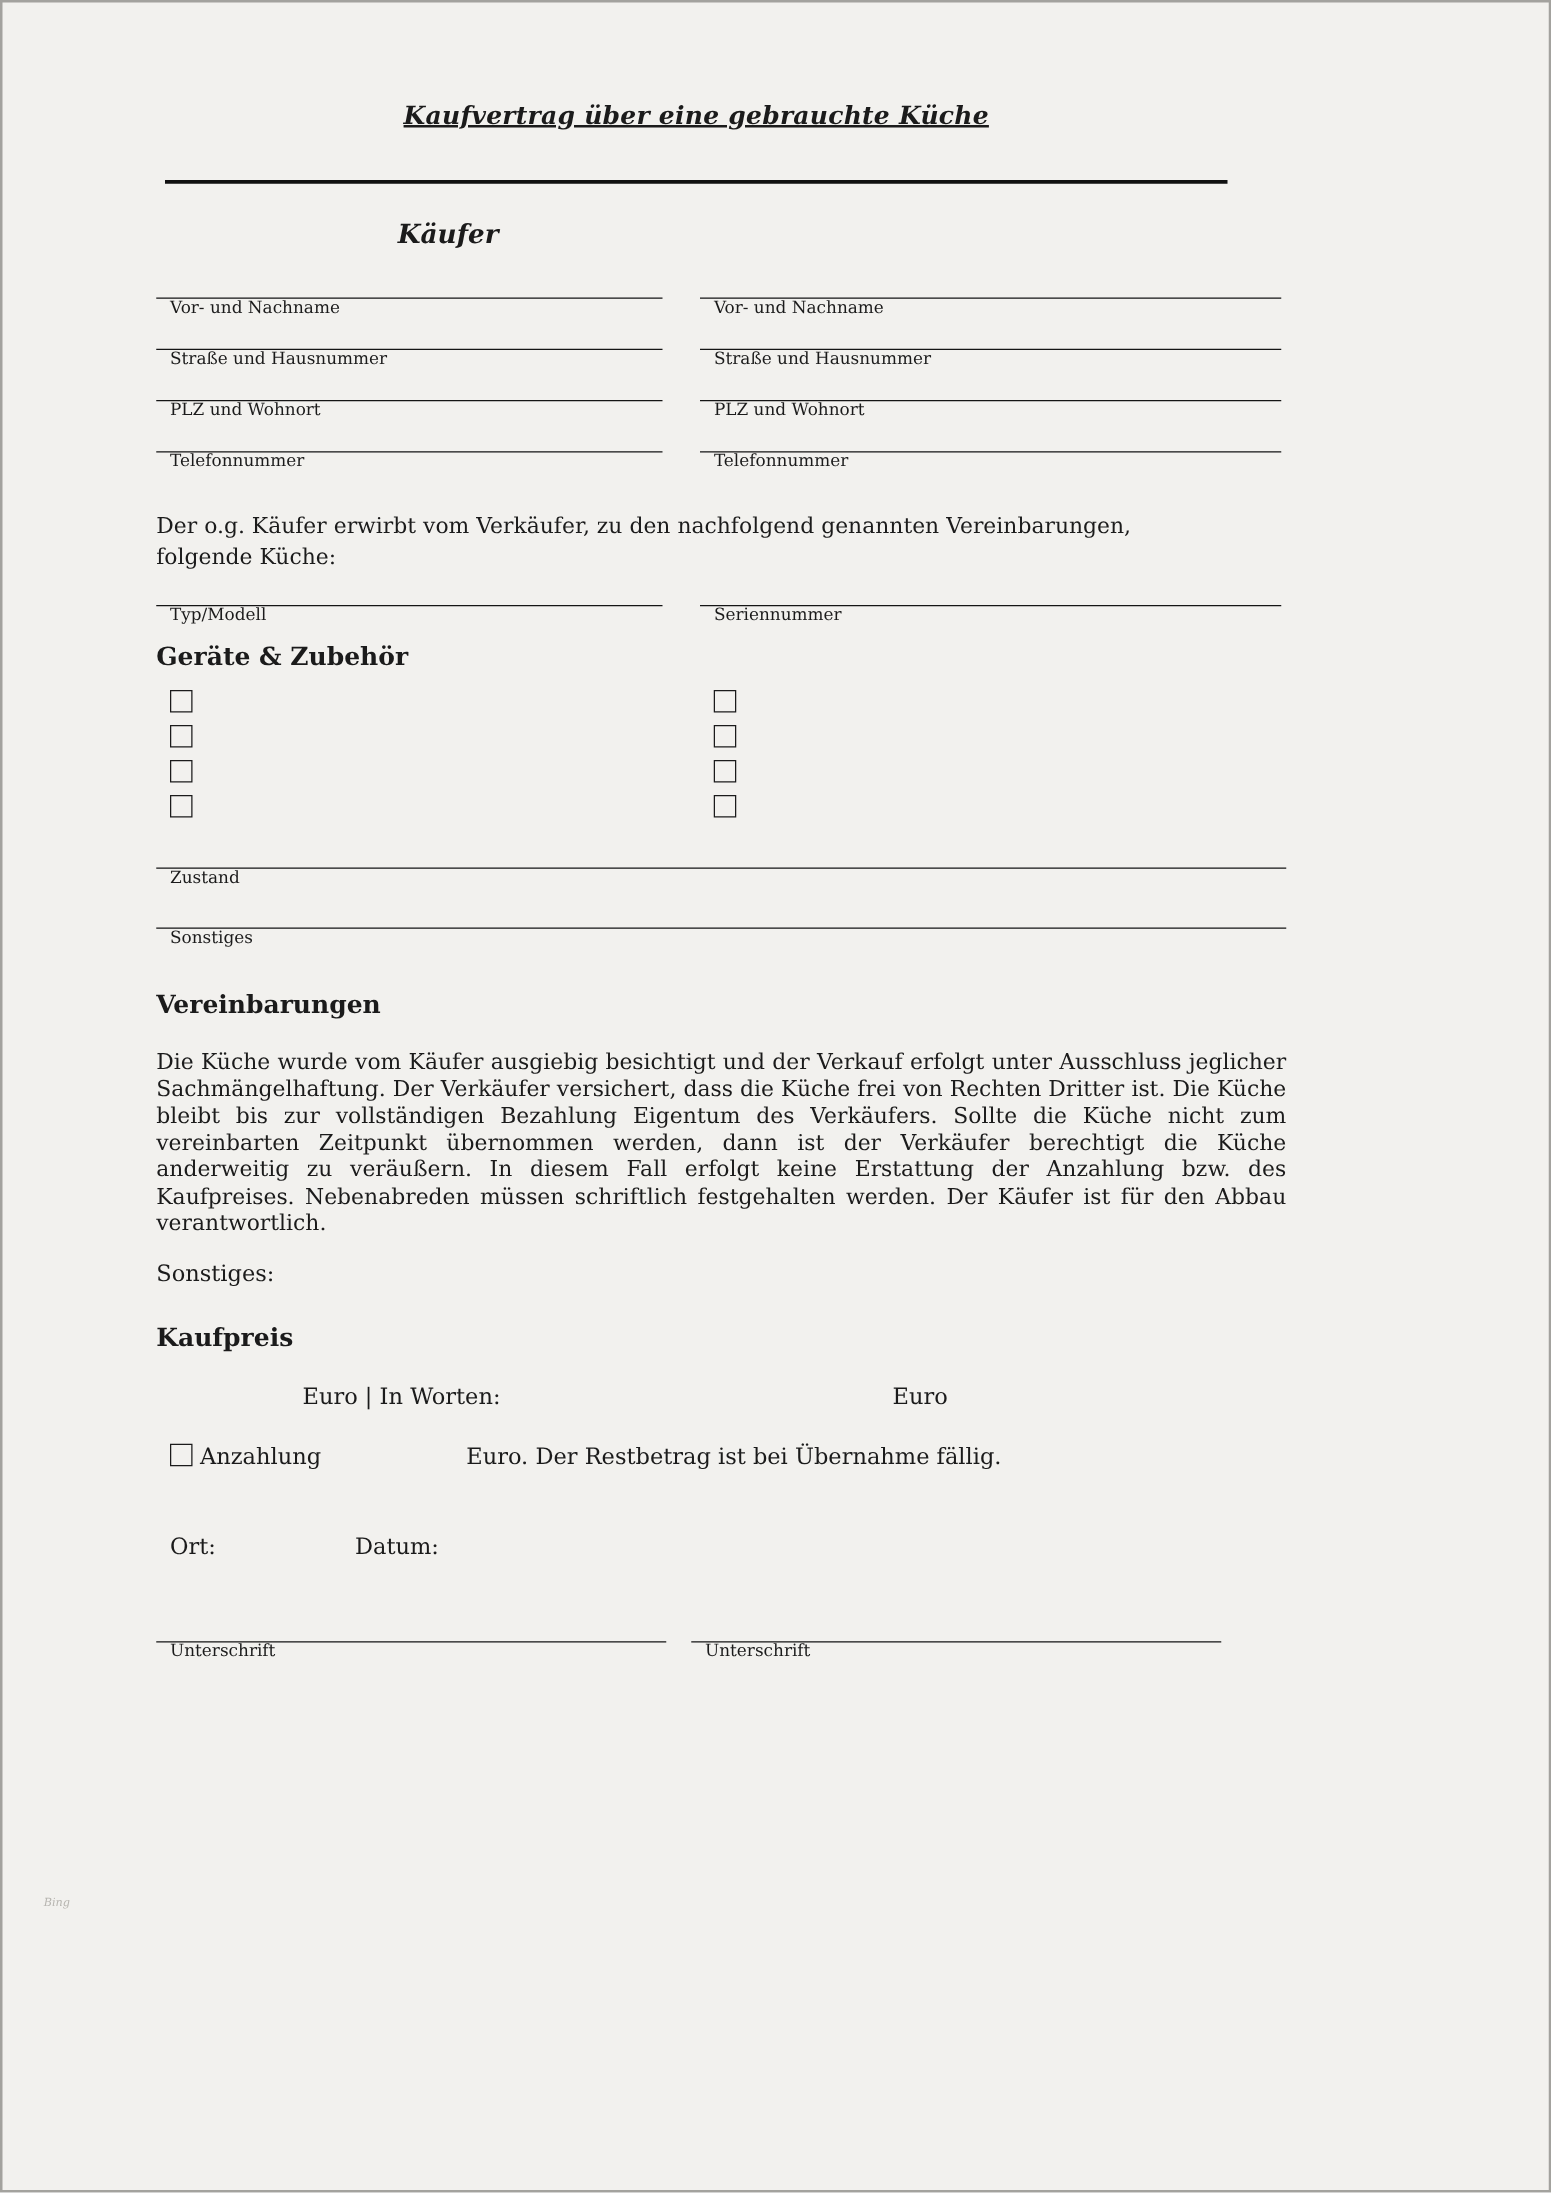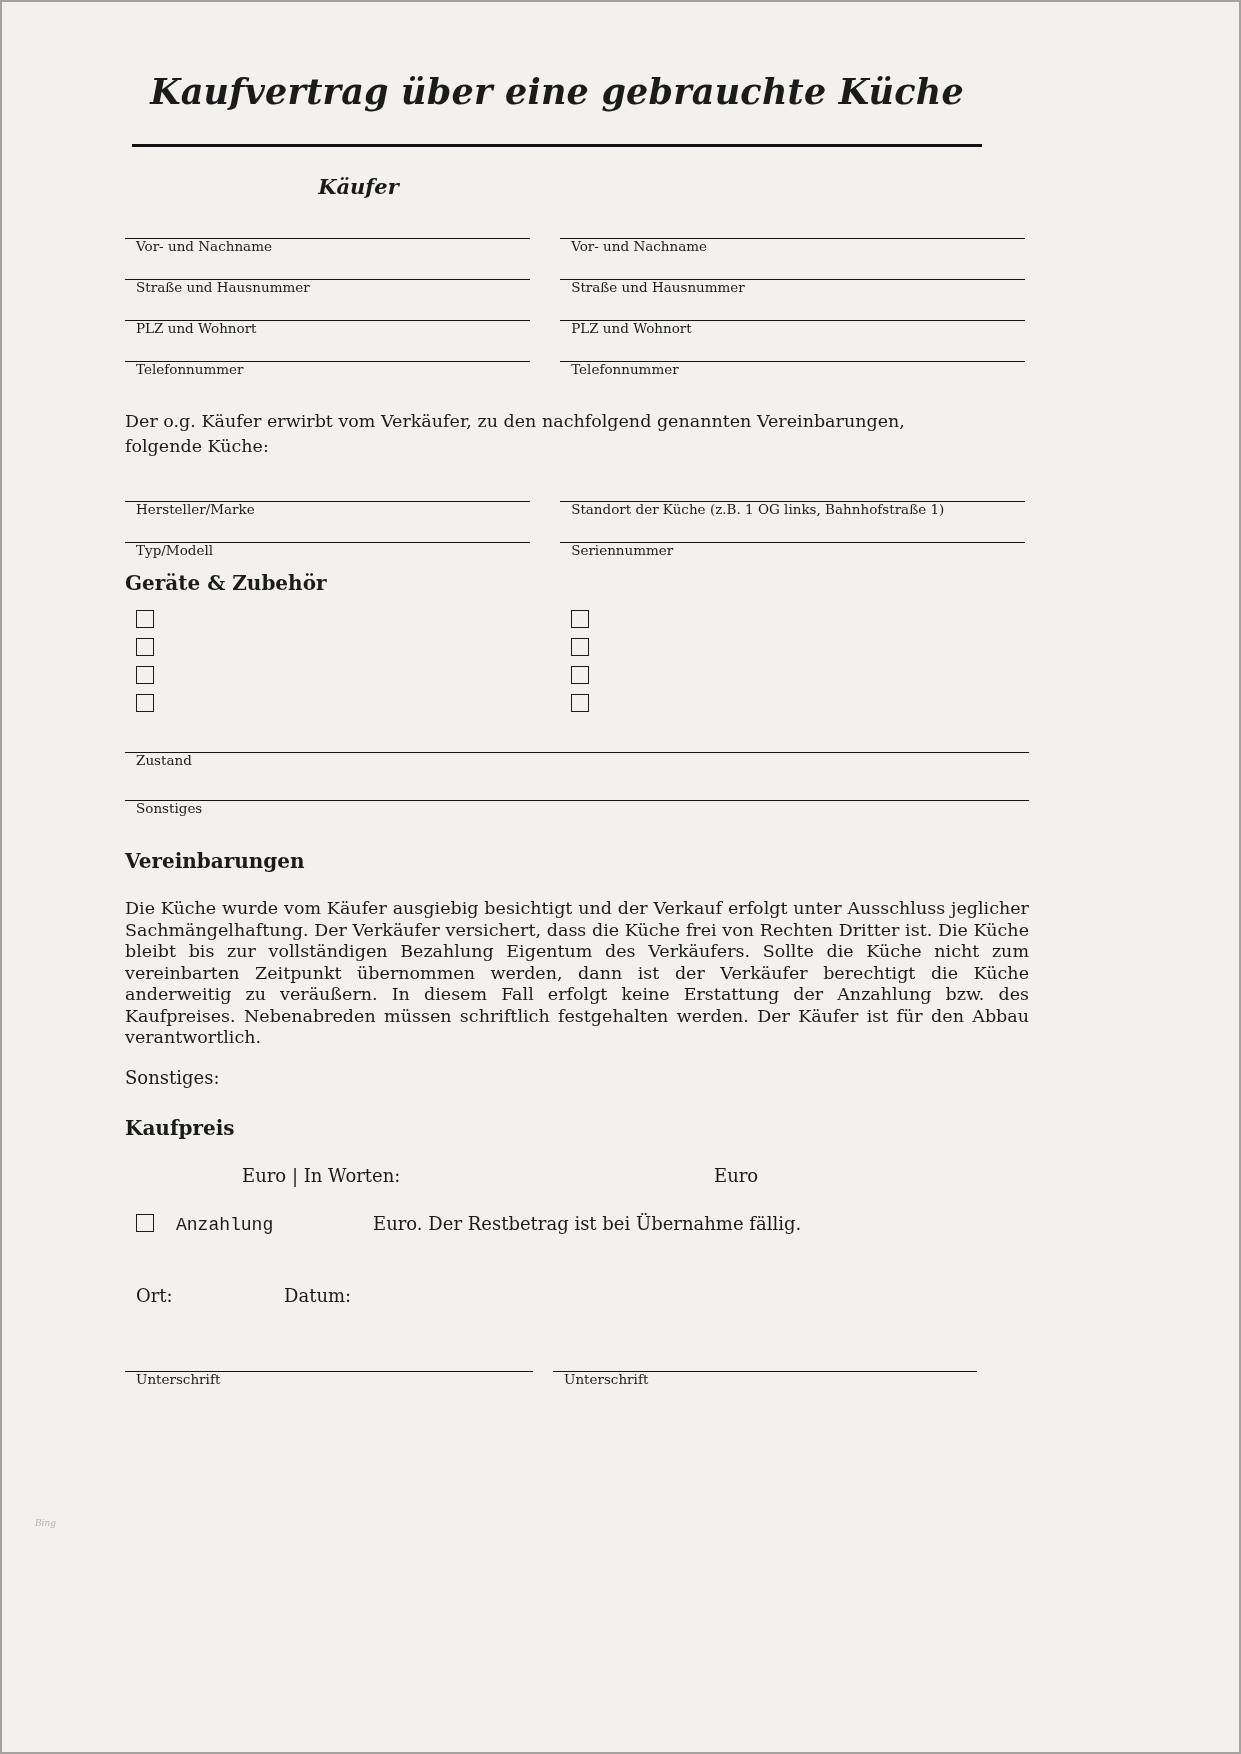--- a/index.html
+++ b/index.html
@@ -8,21 +8,21 @@
     width:1241px; height:1754px;
     box-sizing:border-box;
     background:#f2f1ee;
     border:2px solid #a3a29e;
     padding:0 214px 0 123px;
     overflow:hidden;
     font-family:"DejaVu Serif","Liberation Serif",serif;
     color:#1b1b1b;
   }
   .title-wrap { margin:74px 0 0 7px; width:850px; text-align:center; }
-  .title { font-size:35px; font-weight:bold; font-style:italic; line-height:32px; margin:0; letter-spacing:0.2px; }
+  .title { font-size:20px; font-weight:bold; font-style:italic; line-height:32px; margin:0; letter-spacing:0.2px;text-decoration:underline; }
   .title-rule { margin:36px 0 0 7px; width:850px; height:3px; background:#111; }
 
   .cols { display:flex; }
   .col-l { width:407px; margin-right:30px; }
   .col-r { width:467px; }
 
   .party-headings { margin-top:26px; }
   .party-headings h2 { margin:0; text-align:center; font-size:21px; font-style:italic; font-weight:bold; line-height:28px; }
 
   .field .write { border-bottom:1px solid #151515; }
@@ -50,21 +50,21 @@
 
   .agree-body { margin:24px 16px 0 0; width:904px; font-size:17.5px; line-height:21.5px; text-align:justify; }
   .sonstiges { margin:18px 0 0 0; font-size:18px; line-height:22px; }
 
   .euro-row { position:relative; margin-top:24px; height:24px; font-size:18px; }
   .euro-row .e1 { position:absolute; left:117px; top:0; }
   .euro-row .e2 { position:absolute; left:589px; top:0; }
 
   .deposit-row { position:relative; margin-top:24px; height:24px; font-size:18px; }
   .deposit-row .cb { display:inline-block; vertical-align:-2px; margin:0 0 0 11px; }
-  .deposit-row .dlabel { margin-left:22px;font-family:Liberation Mono, monospace; }
+  .deposit-row .dlabel { margin-left:6px; }
   .deposit-row .dtext { position:absolute; left:248px; top:0; }
 
   .ortdatum-row { position:relative; margin-top:48px; height:24px; font-size:18px; }
   .ortdatum-row .ort { position:absolute; left:11px; }
   .ortdatum-row .datum { position:absolute; left:159px; }
 
   .sig-row { display:flex; margin-top:62px; }
   .sig { border-top:1px solid #151515; }
   .sig-l { width:408px; margin-right:20px; }
   .sig-r { width:424px; }
@@ -125,30 +125,20 @@
     <div class="col-r field">
       <div class="write h25"></div>
       <span class="flabel">Telefonnummer</span>
     </div>
   </div>
 
   <p class="intro">Der o.g. Käufer erwirbt vom Verkäufer, zu den nachfolgend genannten Vereinbarungen, folgende Küche:</p>
 
   <div class="cols">
     <div class="col-l field">
-      <div class="write h42"></div>
-      <span class="flabel">Hersteller/Marke</span>
-    </div>
-    <div class="col-r field">
-      <div class="write h42"></div>
-      <span class="flabel">Standort der Küche (z.B. 1 OG links, Bahnhofstraße 1)</span>
-    </div>
-  </div>
-  <div class="cols">
-    <div class="col-l field">
       <div class="write h25"></div>
       <span class="flabel">Typ/Modell</span>
     </div>
     <div class="col-r field">
       <div class="write h25"></div>
       <span class="flabel">Seriennummer</span>
     </div>
   </div>
 
   <h3 class="sec-heading">Geräte &amp; Zubehör</h3>

